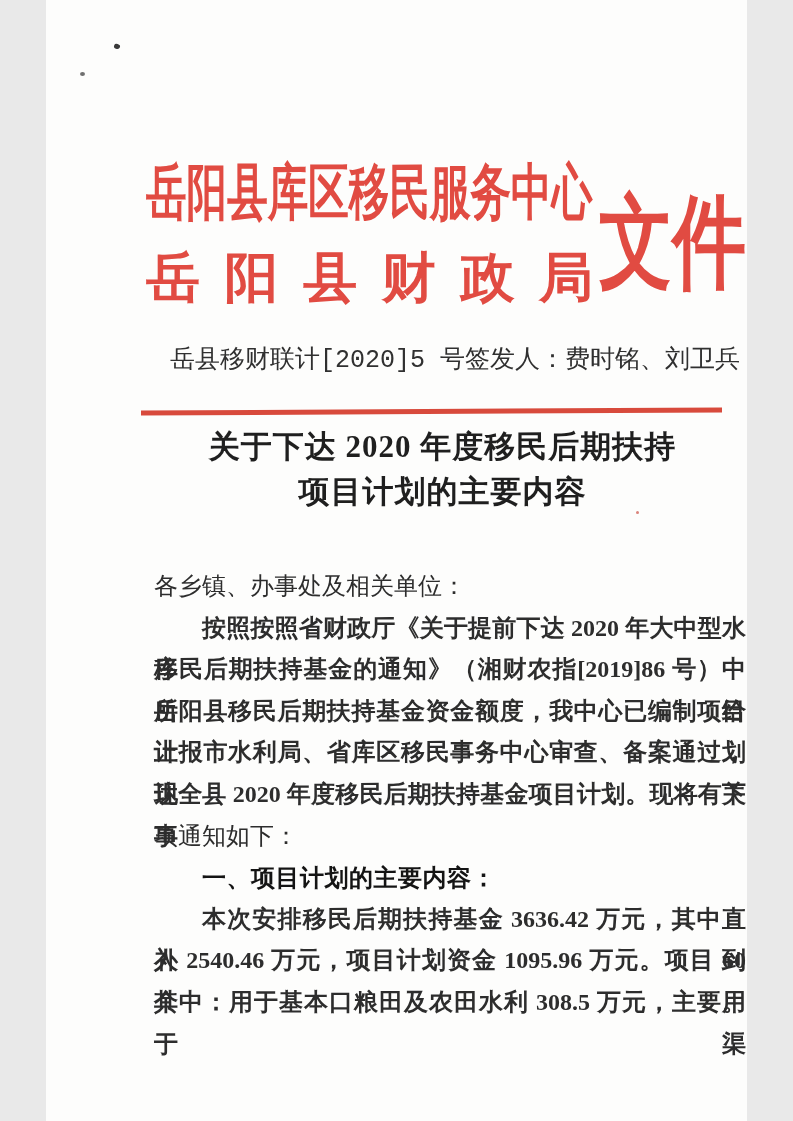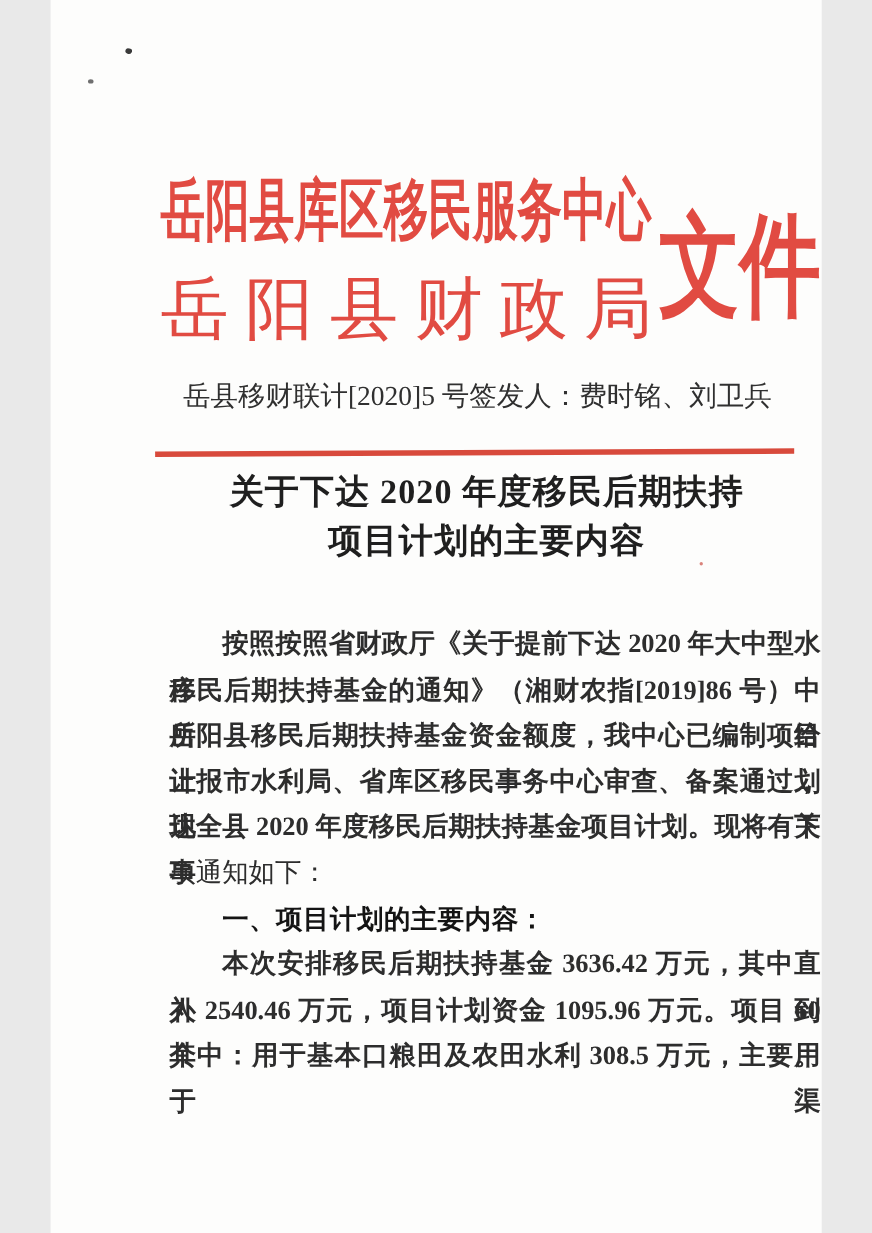--- a/index.html
+++ b/index.html
@@ -16,38 +16,39 @@
   
   .org-line1 {
     position:absolute; left:100px; top:162px;
     font-size:61px; font-weight:bold; line-height:1;
     color:var(--header-red,#e14b42);
     white-space:nowrap;
     transform:scaleX(0.665); transform-origin:left top;
   }
   .org-line2 {
     position:absolute; left:100px; top:251px; width:447px;
-    font-size:62px; font-weight:normal; line-height:1;
+    font-size:54px; font-weight:bold; line-height:1;
     color:var(--header-red,#e14b42);
     text-align:justify; text-align-last:justify;
   }
   .doc-label {
     position:absolute; left:553px; top:192px;
     font-size:102px; font-weight:bold; line-height:1;
     color:var(--header-red,#e14b42);
     white-space:nowrap;
     transform:scaleX(0.72); transform-origin:left top;
   }
 
   
   .meta-row {
-    position:absolute; left:92px; top:346px; width:592px;
-    display:flex; justify-content:center;
+    position:absolute; left:124px; top:346px; width:592px;
+    display:flex; justify-content:flex-start;
     font-size:25px; line-height:30px; color:#303030;
     white-space:nowrap;
+    font-family:Liberation Mono, monospace;
   }
 
   
   .red-rule {
     position:absolute; left:95px; top:409px; width:581px; height:5px;
     background:var(--rule-red,#d84a3c);
     transform:rotate(-0.3deg);
   }
 
   
@@ -126,20 +127,21 @@
   </div>
 
   <div class="red-rule"></div>
 
   <div class="doc-title">
     <div>关于下达 2020 年度移民后期扶持</div>
     <div>项目计划的主要内容</div>
   </div>
 
   <div class="body-block">
+    <div class="body-line">各乡镇、办事处及相关单位：</div>
     <div class="body-line indent full">按照按照省财政厅《关于提前下达 2020 年大中型水库</div>
     <div class="body-line full">移民后期扶持基金的通知》（湘财农指[2019]86 号）中所给</div>
     <div class="body-line full">岳阳县移民后期扶持基金资金额度，我中心已编制项目计划</div>
     <div class="body-line full">上报市水利局、省库区移民事务中心审查、备案通过，现下</div>
     <div class="body-line full">达全县 2020 年度移民后期扶持基金项目计划。现将有关事</div>
     <div class="body-line">项通知如下：</div>
     <div class="body-line indent heading">一、项目计划的主要内容：</div>
     <div class="body-line indent full">本次安排移民后期扶持基金 3636.42 万元，其中直补到</div>
     <div class="body-line full">人 2540.46 万元，项目计划资金 1095.96 万元。项目 60 个。</div>
     <div class="body-line full">其中：用于基本口粮田及农田水利 308.5 万元，主要用于渠</div>

